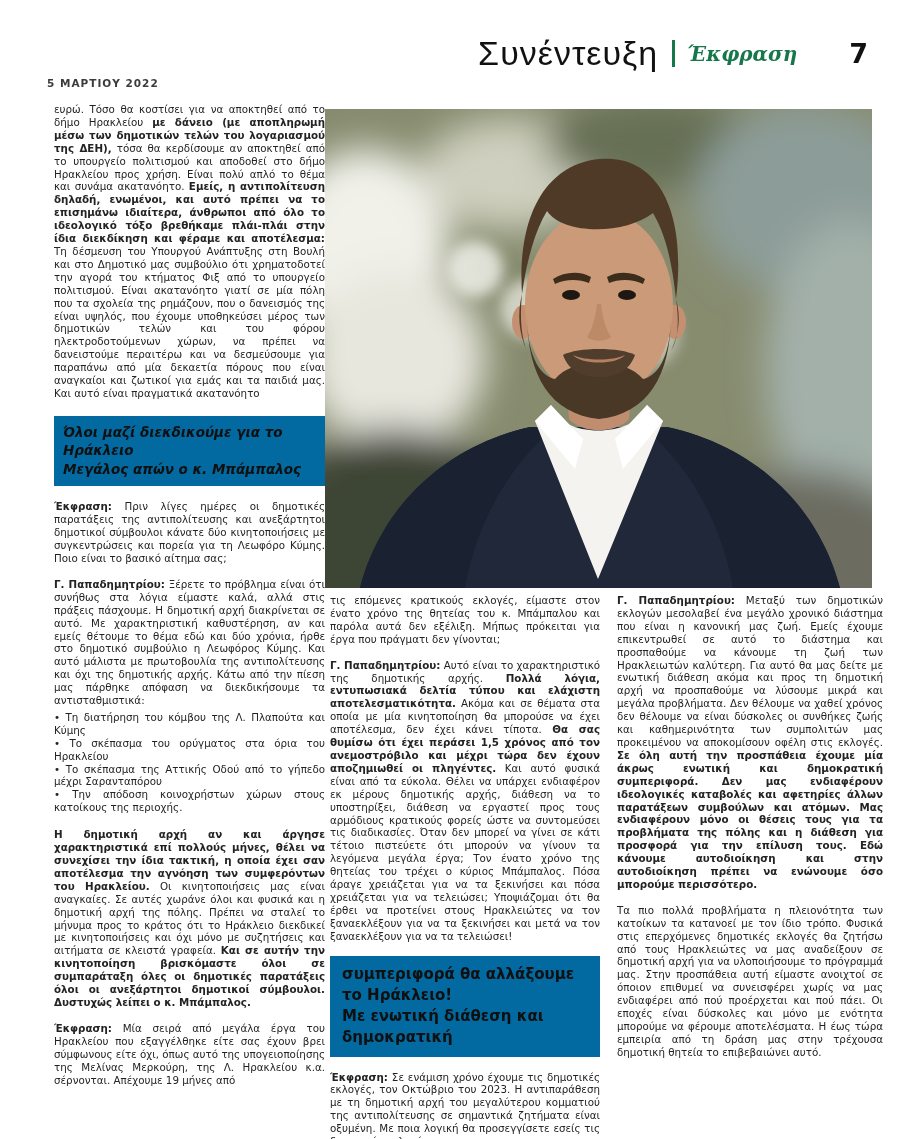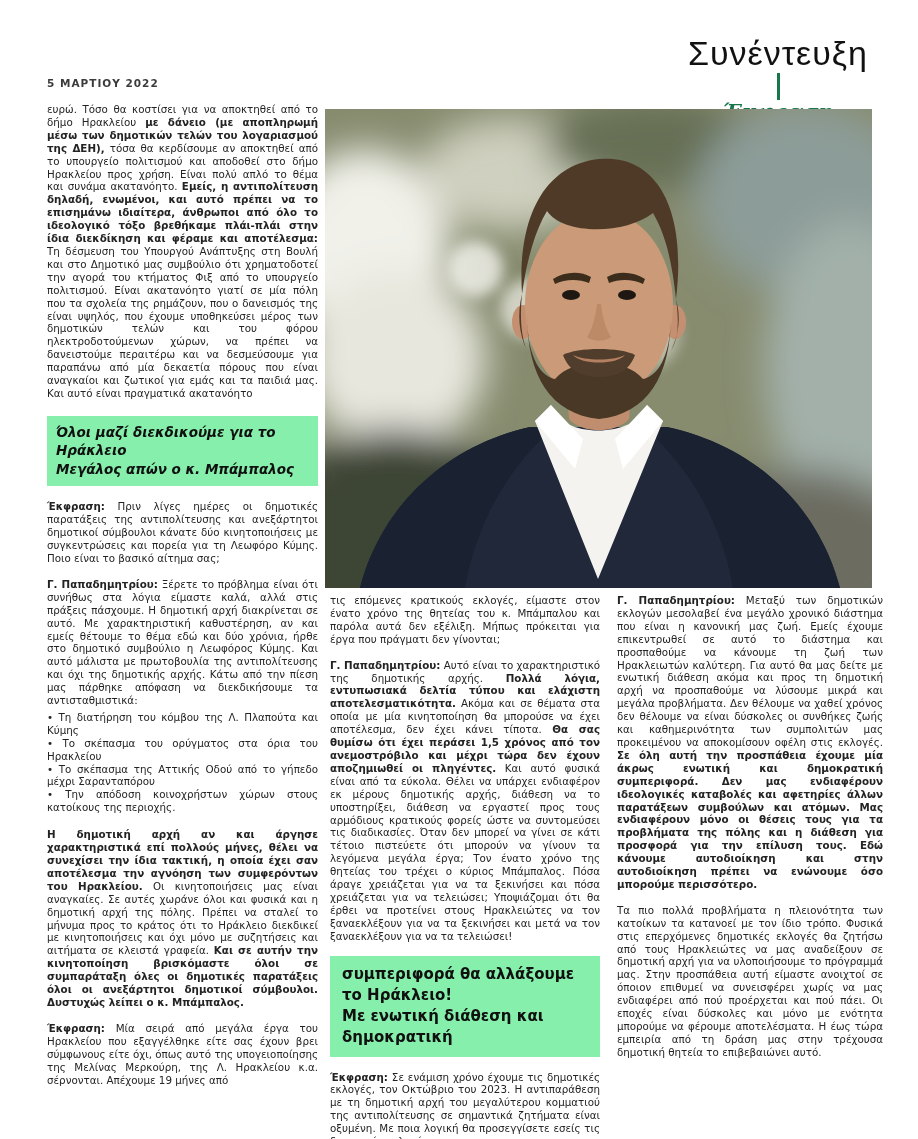--- a/index.html
+++ b/index.html
@@ -12,21 +12,21 @@
     color:#232323;
     overflow:hidden;
   }
   
   .date{
     position:absolute;left:47px;top:53px;
     font-size:10.5px;font-weight:bold;letter-spacing:1px;color:#3b3b3b;margin-top:24px;
   }
   .masthead{
     position:absolute;right:50px;top:34px;
-    display:flex;align-items:center;flex-direction:column;
+    display:flex;align-items:center;
   }
   .section-title{
     font-family:"Liberation Sans","DejaVu Sans",sans-serif;
     font-weight:300;font-size:34px;color:#111;letter-spacing:1px;
   }
   .brand-divider{
     width:3px;height:27px;background:#17764a;margin:0 12px 0 14px;
   }
   .brand-logo{
     font-family:"DejaVu Serif","Liberation Serif",serif;
@@ -37,31 +37,31 @@
   }
   
   .photo{
     position:absolute;left:325px;top:109px;width:547px;height:479px;
     overflow:hidden;
   }
   .photo svg{display:block;}
   
   .col{position:absolute;top:103px;font-size:10.3px;line-height:12.9px;}
   .col p{margin:0;text-align:justify;}
-  #col1{left:47px;width:271px;}
+  #col1{left:54px;width:271px;}
   #col2{left:330px;top:594px;width:270px;}
   #col3{left:617px;top:594px;width:266px;}
   .b{font-weight:bold;}
   .gap13{margin-top:13px!important;}
   .gap14{margin-top:14px!important;}
   .bullets{margin-top:4px;}
   .bullet{text-align:center;}
   
   .hl{
-    background:#86efac;
+    background:#0369a1;
     padding:7px 8px 8px 9px;
     color:#101010;
   }
   .hl1{
     margin-top:16px;
     font-size:13.5px;line-height:18.5px;font-weight:bold;font-style:italic;
   }
   .hl2{
     margin-top:13px;
     font-size:15px;line-height:21px;font-weight:bold;

